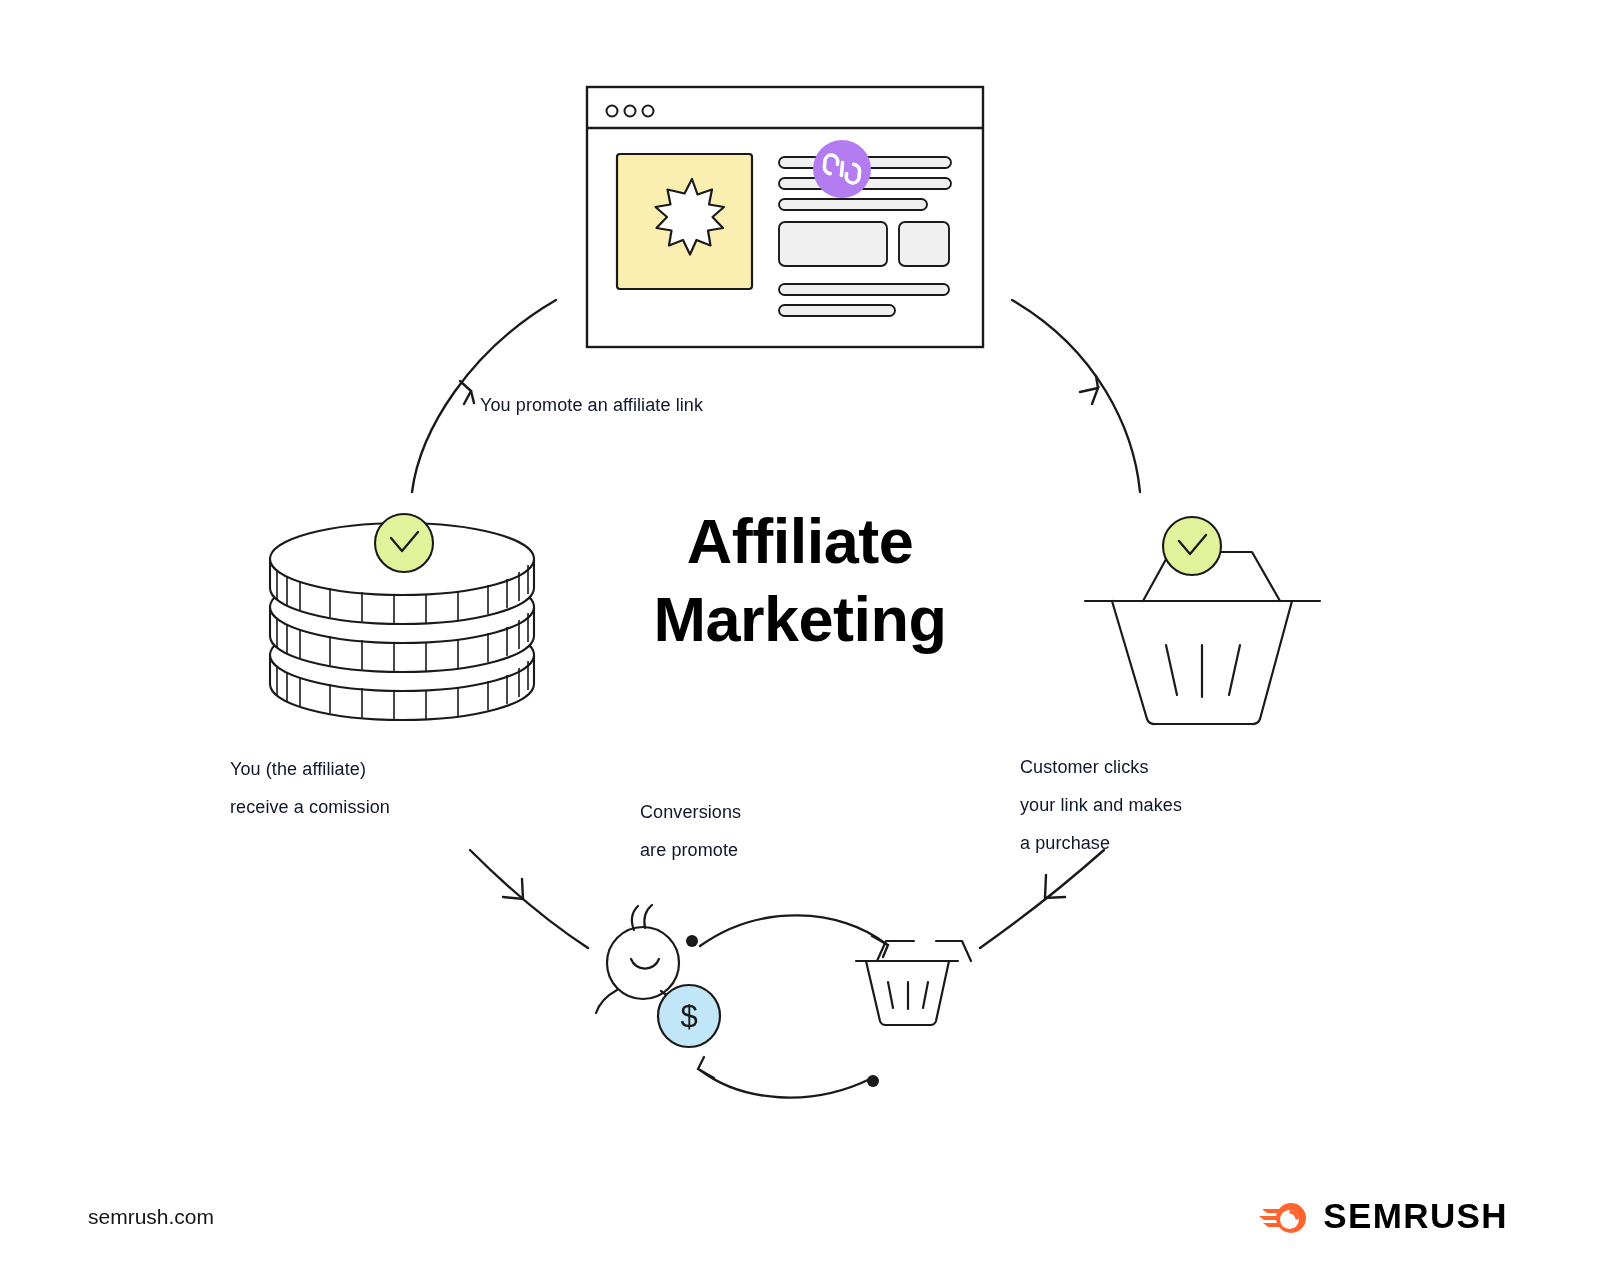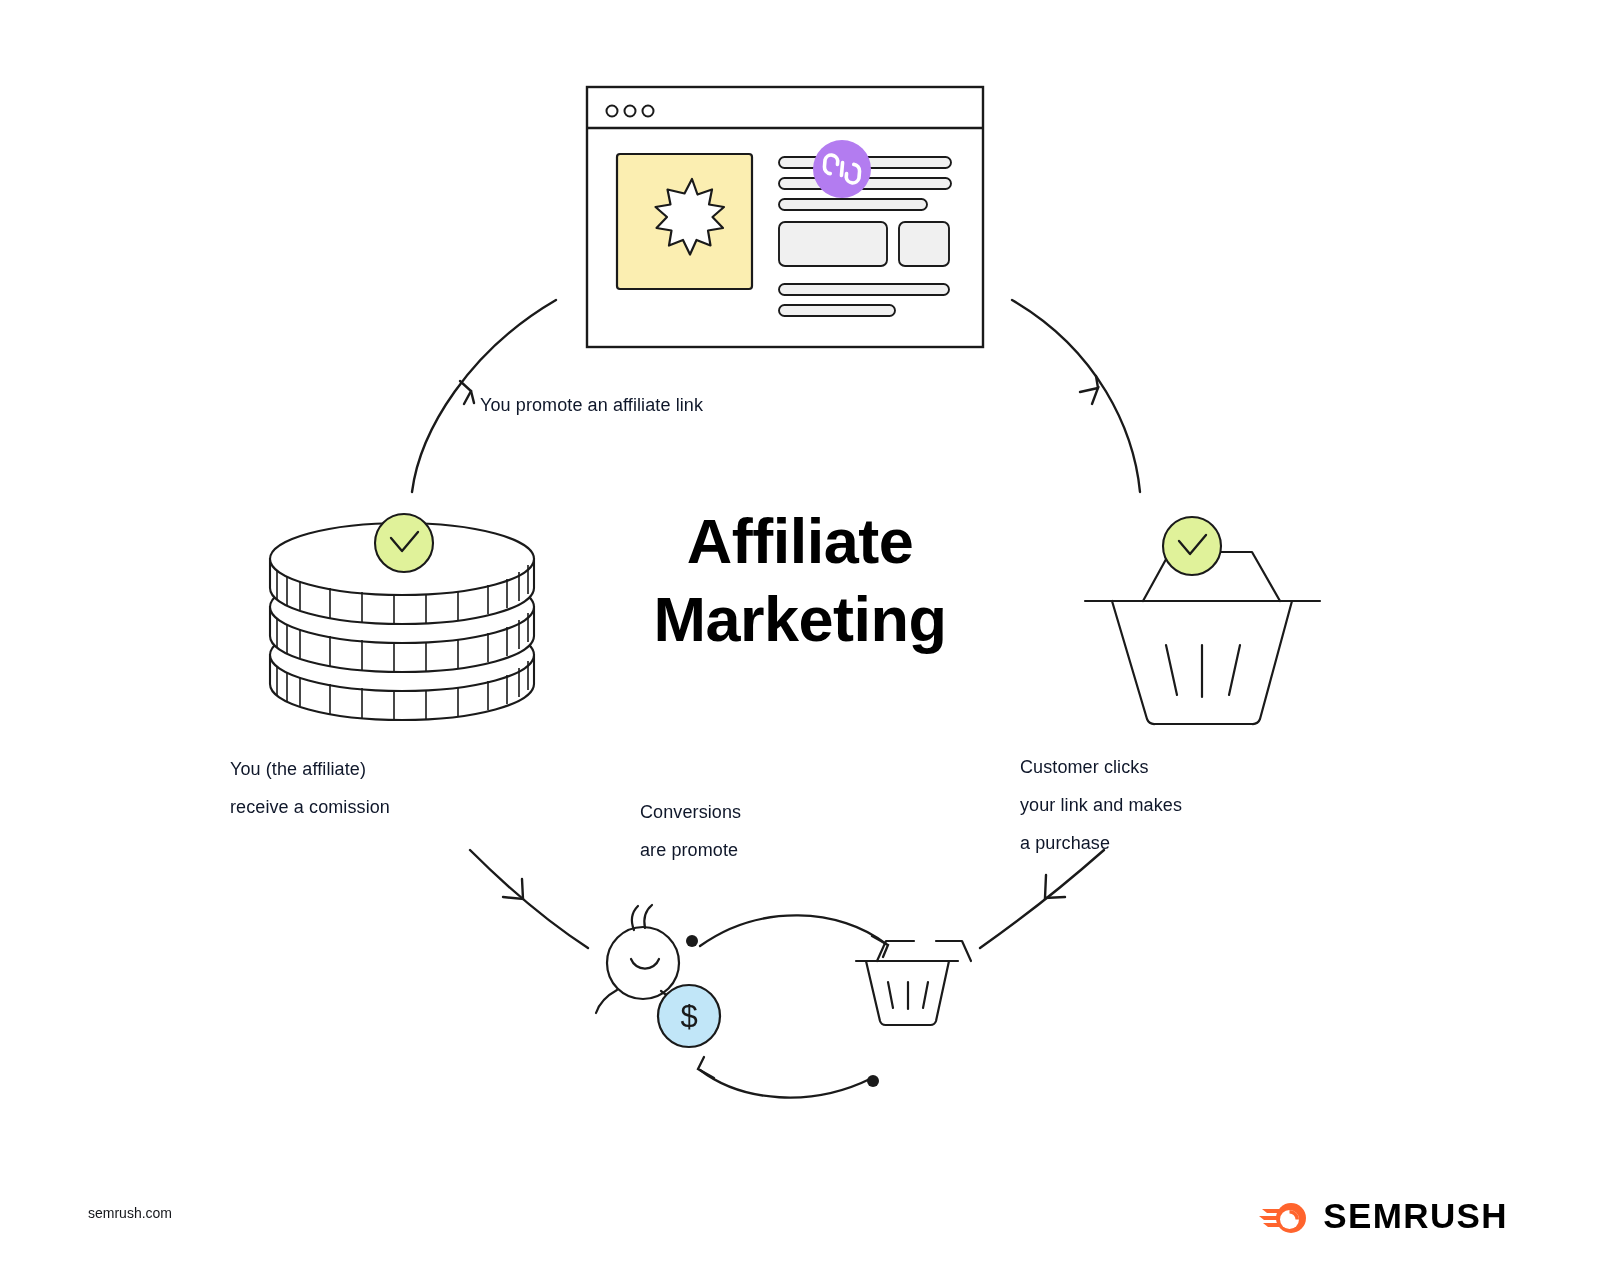--- a/index.html
+++ b/index.html
@@ -68,21 +68,21 @@
     font-size: 63px;
     line-height: 78px;
     letter-spacing: -0.5px;
     color: #000000;
     white-space: pre-line;
   }
   #footer-url {
     position: absolute;
     left: 88px;
     top: 1205px;
-    font-size: 14px;
+    font-size: 21px;
     color: #14161a;
     font-family: "Liberation Sans", sans-serif;
   }
   #footer-logo {
     position: absolute;
     right: 92px;
     top: 1196px;
     display: flex;
     align-items: center;
     gap: 12px;

